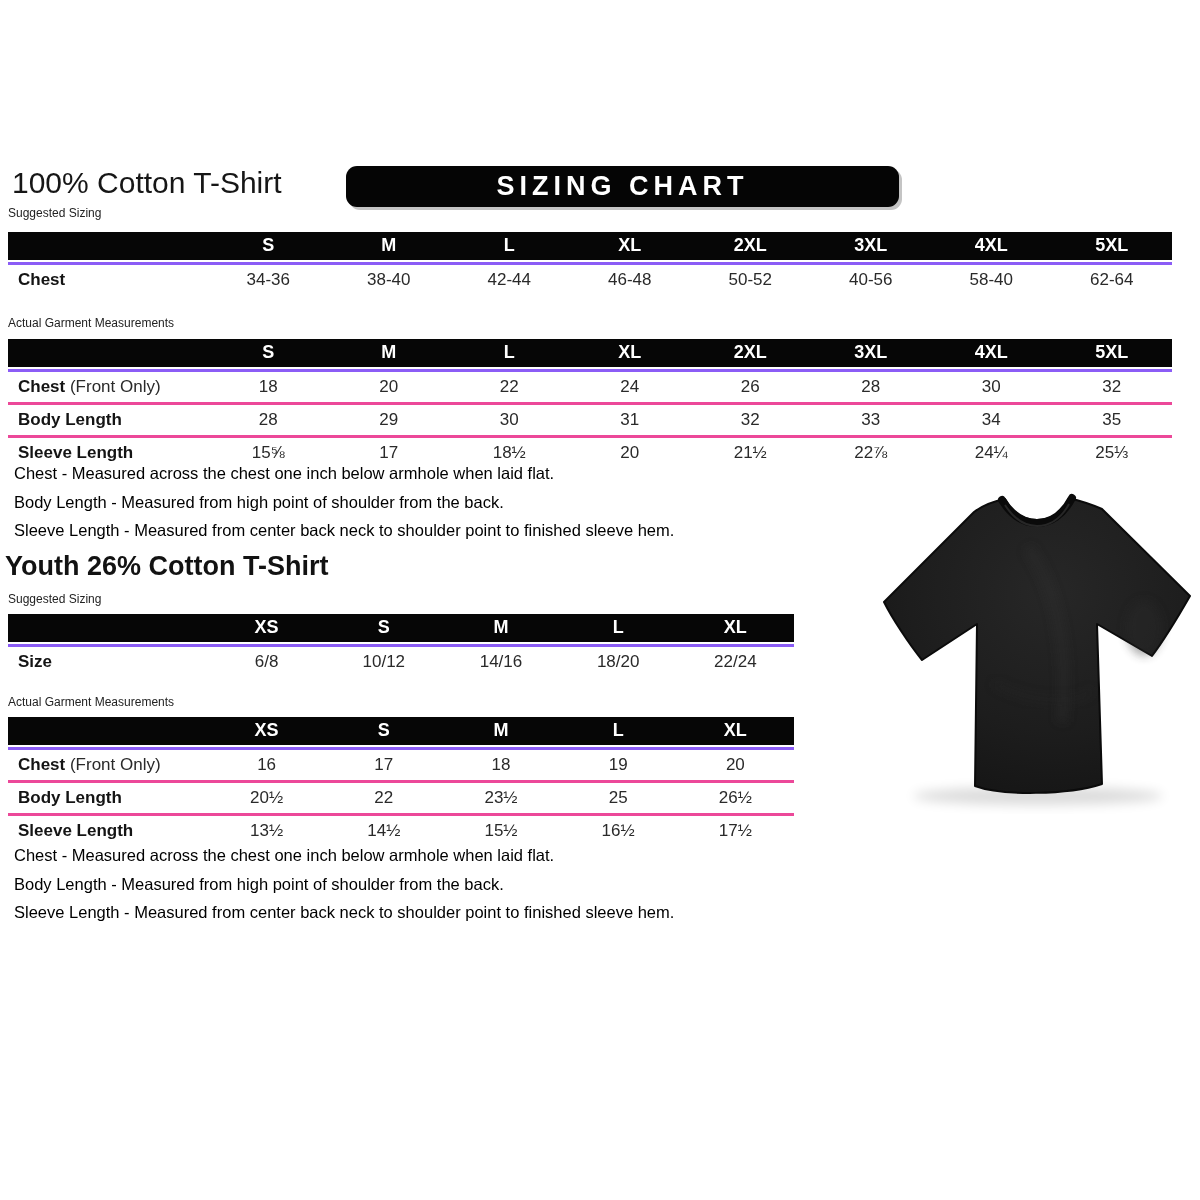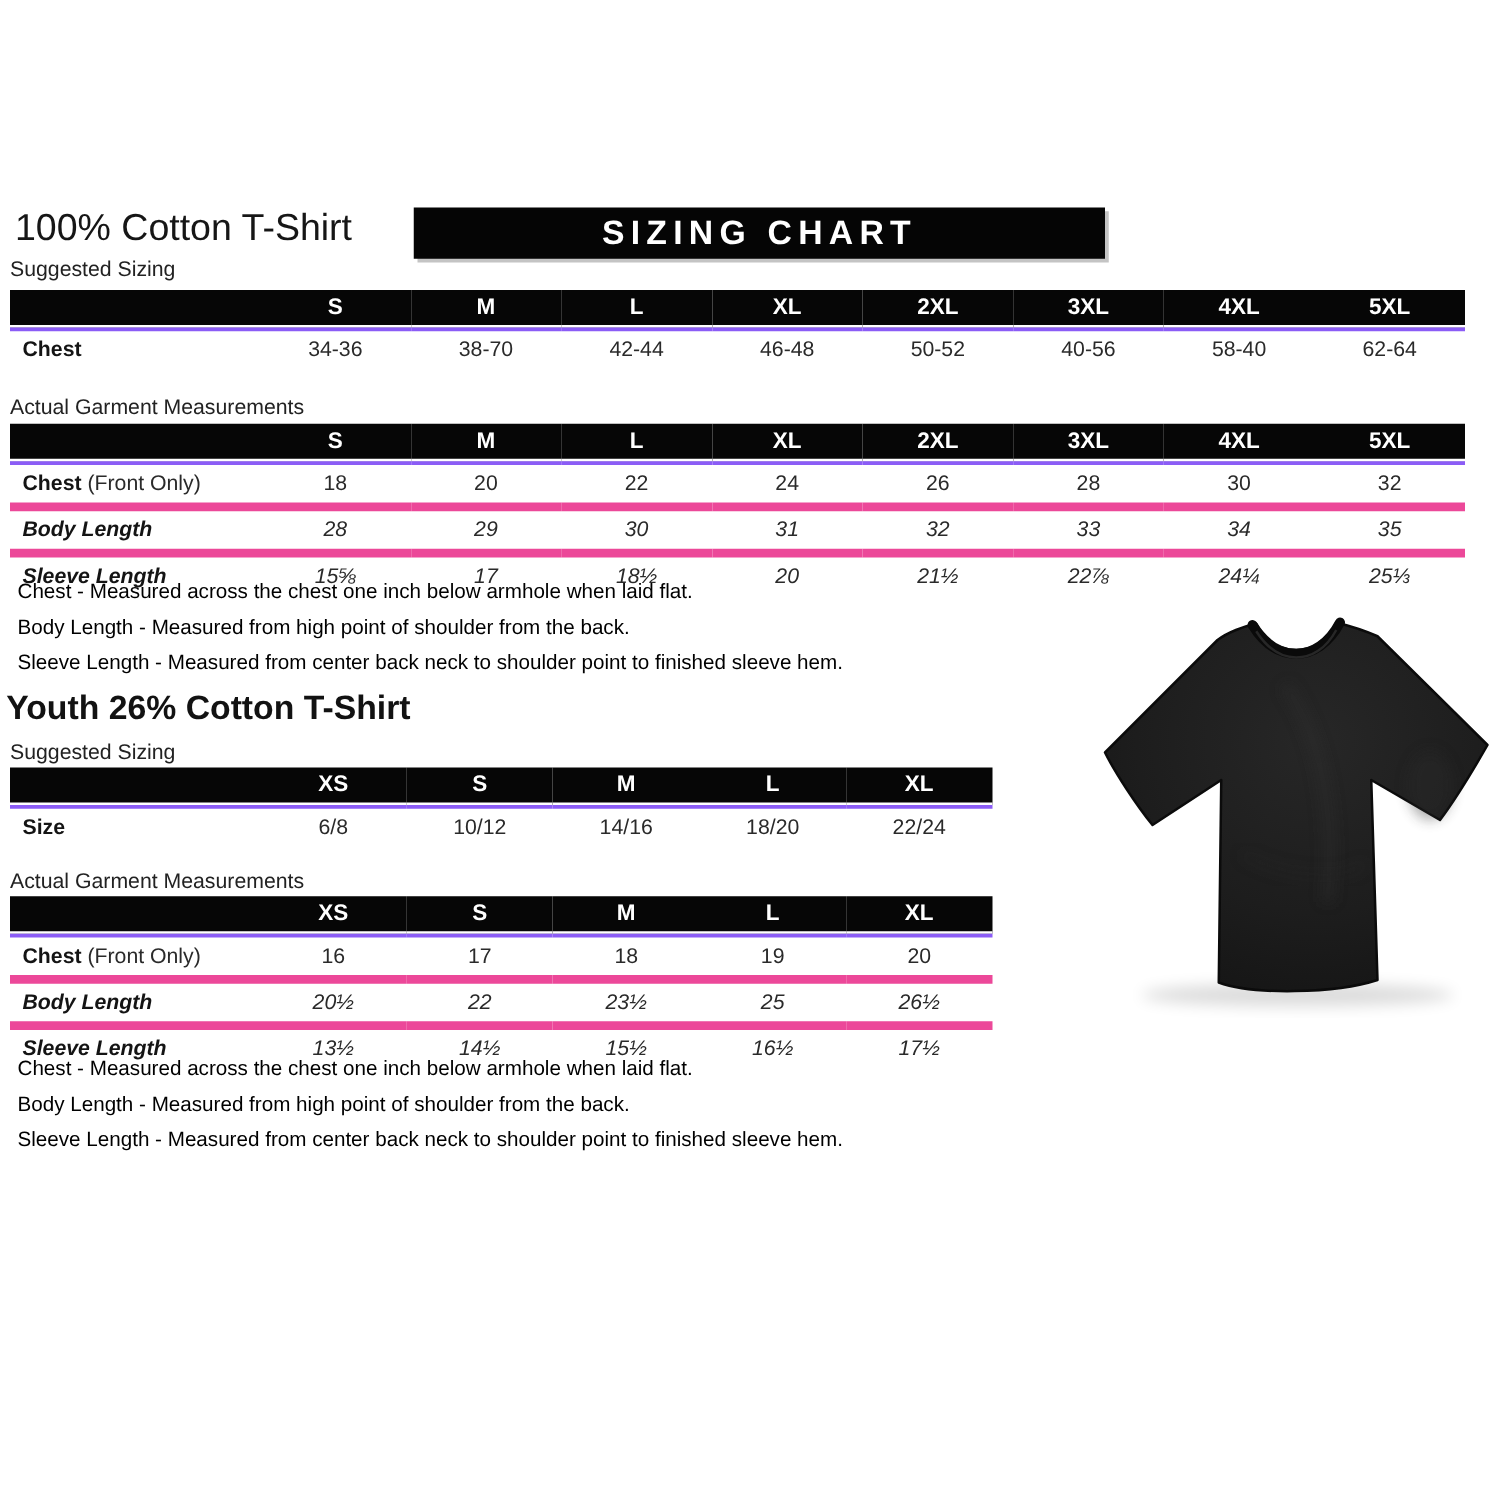--- a/index.html
+++ b/index.html
@@ -11,50 +11,50 @@
 
   .main-title{font-size:30px;font-weight:500;color:#161616;}
   .youth-title{font-size:27px;font-weight:bold;color:#121212;}
 
   .banner{
     background:#050505;color:#ffffff;font-weight:bold;font-size:27px;
     letter-spacing:5px;text-align:center;line-height:41px;
     box-shadow:3px 3px 0 #c4c4c4;
   }
 
-  .seclabel{font-size:17px;color:#222222;}
+  .seclabel{font-size:12px;color:#222222;}
 
   table{border-collapse:separate;border-spacing:0;table-layout:fixed;}
   .w-adult{width:1164px;}
   .w-youth{width:786px;}
 
   thead th{
     background:#060606;color:#ffffff;font-size:18px;font-weight:bold;
     height:25px;padding:1px 0 2px 0;border-bottom:2px solid #ffffff;
     text-align:center;
   }
   th.label-col, td.label-col{width:200px;}
 
   tbody td{
     font-size:17px;text-align:center;height:26px;padding:2px 0;color:#2a2a2a;
   }
   tbody tr:first-child td{border-top:3px solid #8b5cf6;}
-  tbody tr + tr td{border-top:7px solid #ec4899;font-style:italic;}
+  tbody tr + tr td{border-top:3px solid #ec4899;}
   td.label-col{text-align:left;padding-left:10px;}
   .b{font-weight:bold;color:#141414;}
   .sfx{font-weight:normal;color:#2a2a2a;}
 
   .notes .note{font-size:16.5px;line-height:28.5px;color:#000000;}
 </style>
 </head>
 <body>
 
 <div class="abs main-title" style="left:12px;top:166px;">100% Cotton T-Shirt</div>
 
-<div class="abs banner" style="left:331px;top:166px;width:553px;height:41px;">SIZING CHART</div>
+<div class="abs banner" style="left:346px;top:166px;width:553px;height:41px;border-radius:11px;">SIZING CHART</div>
 
 <div class="abs seclabel" style="left:8px;top:206px;">Suggested Sizing</div>
 
 <table class="abs w-adult" style="left:8px;top:232px;">
     <thead>
       <tr>
         <th class="label-col"></th>
         <th>S</th>
         <th>M</th>
         <th>L</th>
@@ -62,21 +62,21 @@
         <th>2XL</th>
         <th>3XL</th>
         <th>4XL</th>
         <th>5XL</th>
       </tr>
     </thead>
     <tbody>
       <tr>
         <td class="label-col"><span class="b">Chest</span></td>
         <td>34-36</td>
-        <td>38-70</td>
+        <td>38-40</td>
         <td>42-44</td>
         <td>46-48</td>
         <td>50-52</td>
         <td>40-56</td>
         <td>58-40</td>
         <td>62-64</td>
       </tr>
     </tbody>
   </table>
 

